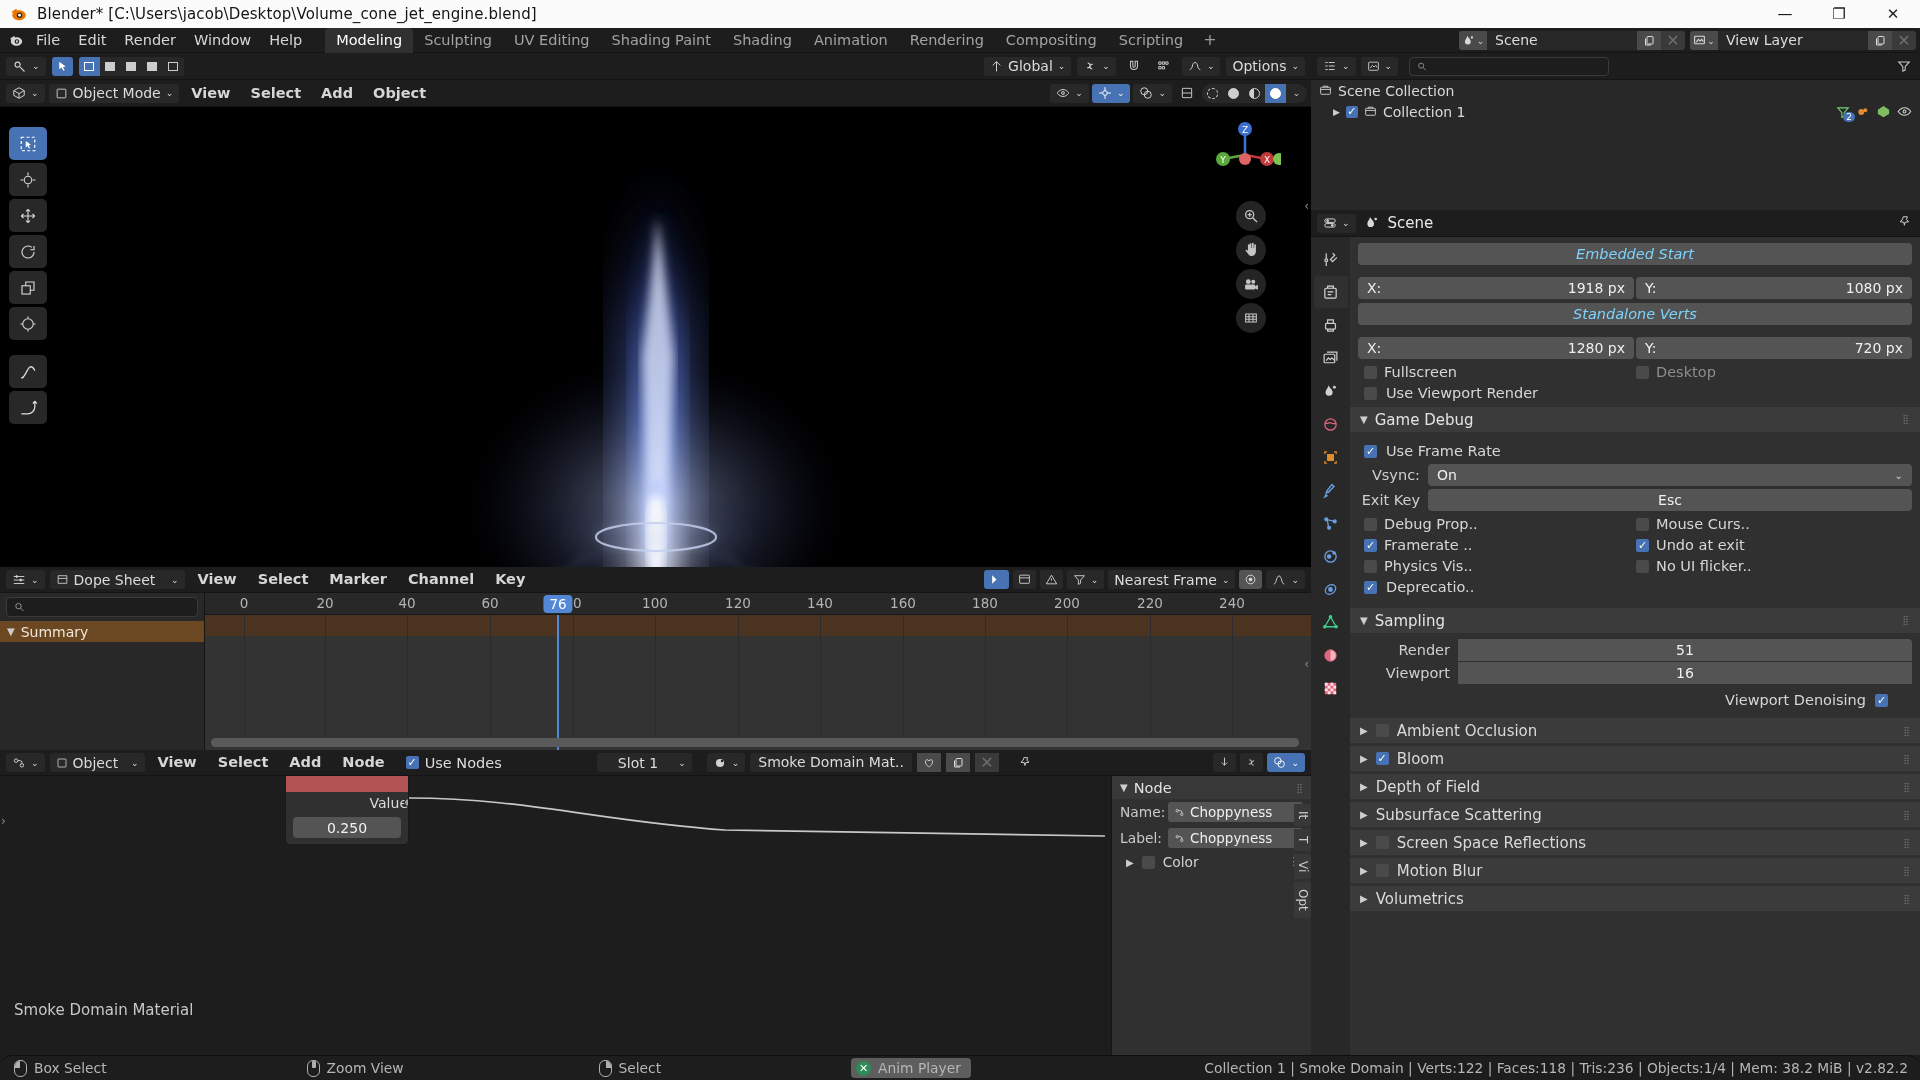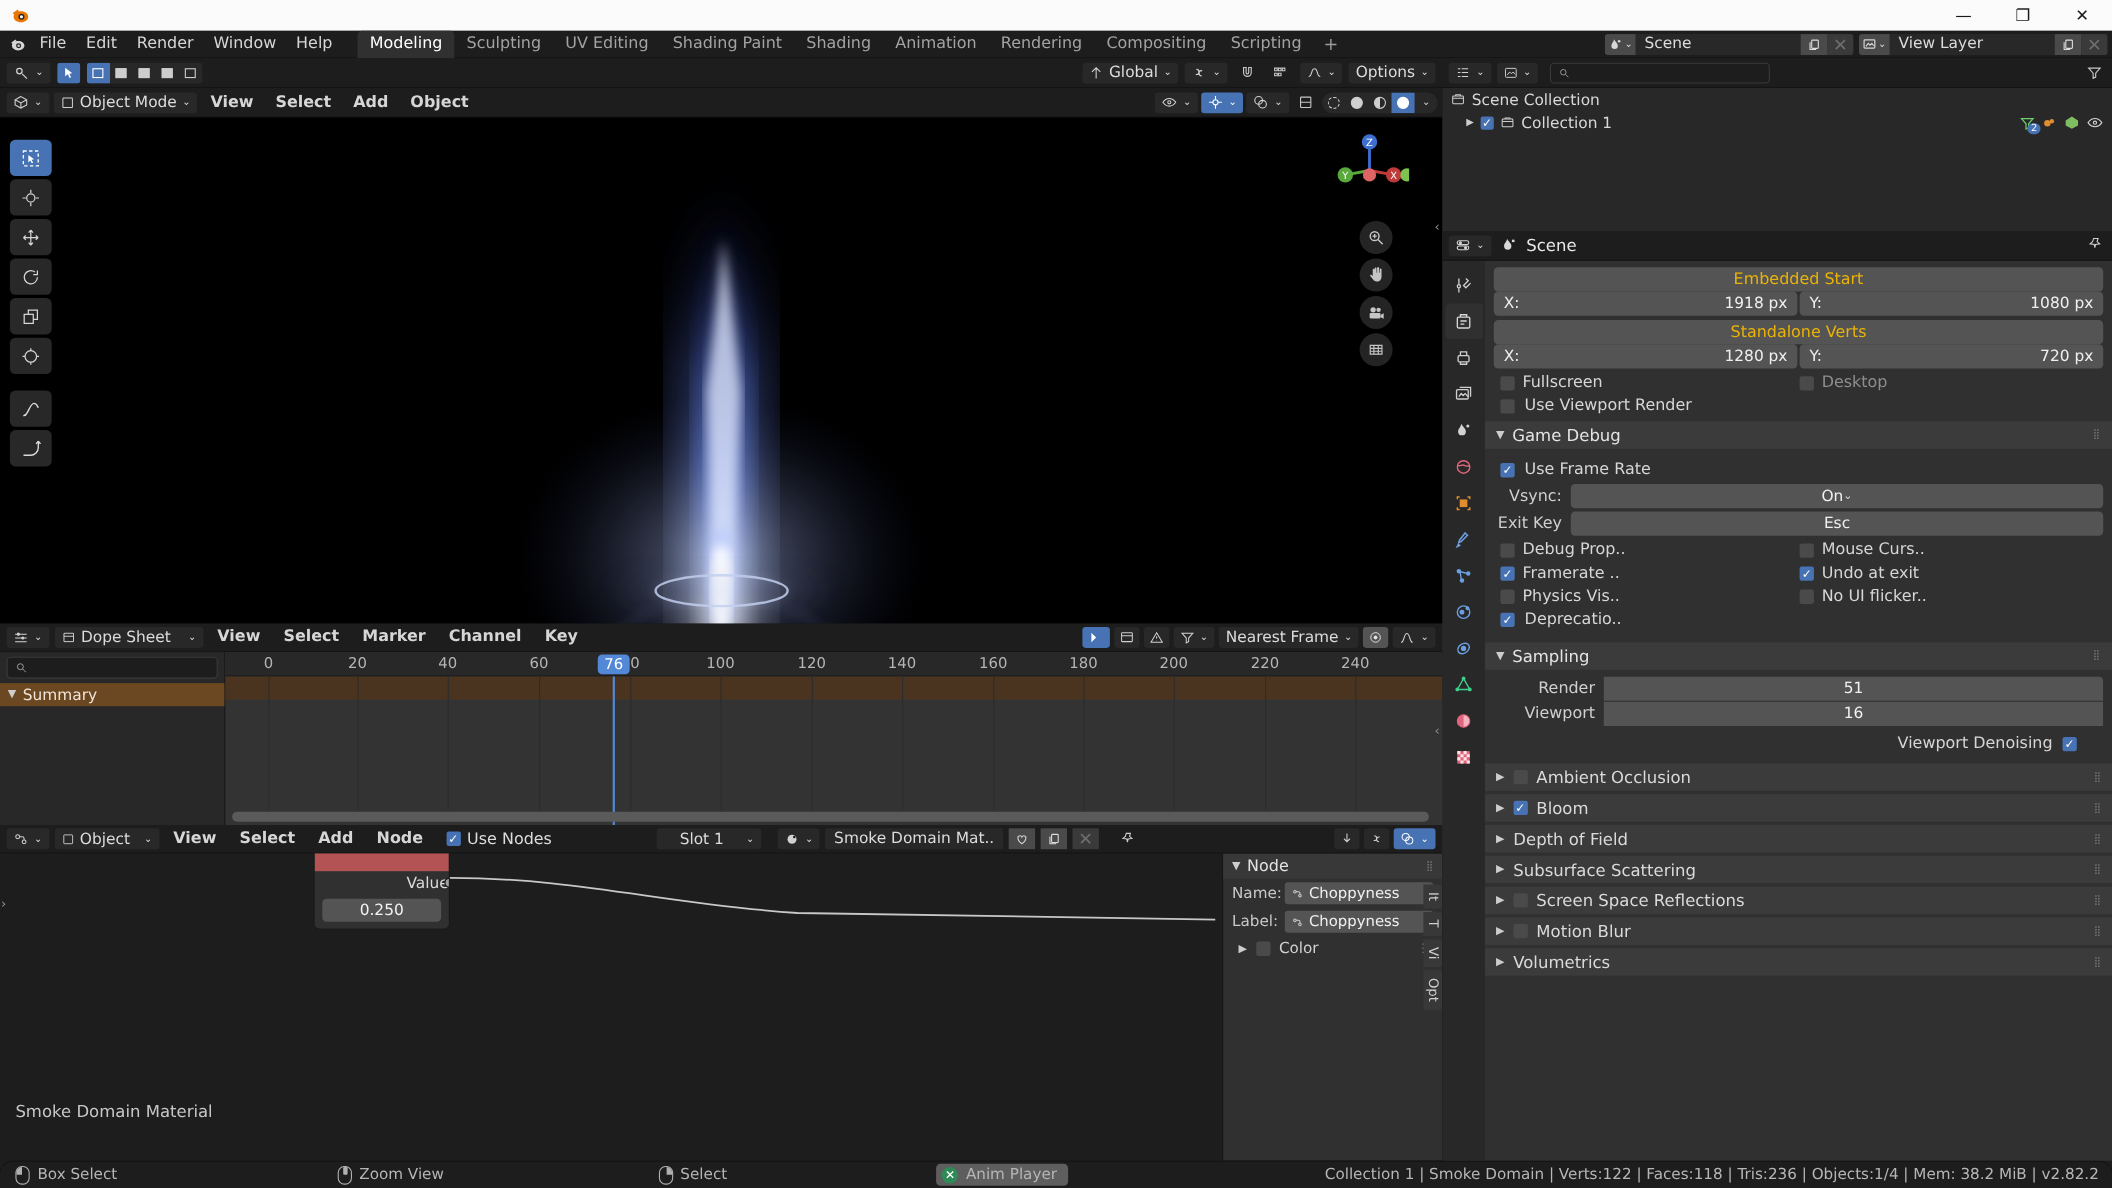--- a/index.html
+++ b/index.html
@@ -166,36 +166,36 @@
   .props { flex:1; display:flex; flex-direction:column; background:#303030; min-height:0; }
   .props-header { height:27px; background:#1d1d1d; display:flex; align-items:center; gap:8px;
     padding-left:6px; position:relative; border-bottom:1px solid #141414; }
   .props-body { flex:1; display:flex; min-height:0; }
   .prop-tabs { width:39px; background:#282828; display:flex; flex-direction:column; align-items:center;
     padding-top:6px; gap:1px; }
   .ptab { width:34px; height:32px; display:flex; align-items:center; justify-content:center; border-radius:4px 0 0 4px; }
   .ptab.active { background:#303030; }
   .prop-content { flex:1; padding:6px 8px 0 8px; overflow:hidden; }
   .p-btn { height:22px; background:#545454; border-radius:4px; display:flex; align-items:center;
-    justify-content:center; font-size:14.5px; color:#eab308; margin-bottom:0; }
+    justify-content:center; font-size:14.5px; color:#7dd3fc; margin-bottom:12px;font-style:italic; }
   .p-pair { display:flex; gap:2px; margin-bottom:4px; }
   .p-num { flex:1; height:22px; background:#545454; border-radius:4px; display:flex; align-items:center;
     justify-content:space-between; padding:0 9px; font-size:14px; color:#efefef; }
   .p-chkrow { display:flex; align-items:center; gap:9px; margin:5px 0 5px 6px; font-size:14.5px; color:#d6d6d6; }
   .p-chkrow.two > div { display:flex; align-items:center; gap:7px; width:48%; }
   .p-chkrow .muted { color:#8d8d8d; }
   .p-section { display:flex; align-items:center; gap:7px; background:#3b3b3b; height:25px;
     margin:6px -8px 0 -8px; padding:0 10px; font-size:15px; color:#e4e4e4; position:relative; }
   .p-section .grip { margin-left:auto; color:#777; letter-spacing:1px; font-size:9px; line-height:5px;}
   .p-sub { padding:6px 0 2px 0; }
   .p-lblrow { display:flex; align-items:center; gap:8px; margin-bottom:3px; }
   .p-lblrow .lbl { width:92px; text-align:right; font-size:14.5px; color:#cfcfcf; }
   .p-lblrow .fld { flex:1; height:22px; background:#545454; border-radius:4px; display:flex;
     align-items:center; justify-content:center; font-size:14px; color:#f0f0f0; }
-  .p-lblrow .fld.left { padding:0 9px; }
+  .p-lblrow .fld.left { justify-content:space-between; padding:0 9px; }
   .p-stack { border-radius:4px; overflow:hidden; }
   .p-stack .fld { border-radius:0; }
   .p-coll { display:flex; align-items:center; gap:8px; height:25px; background:#3b3b3b;
     margin:3px -8px 0 -8px; padding:0 10px; font-size:15px; color:#dadada; }
   .p-coll .grip { margin-left:auto; color:#777; font-size:9px; }
   .tri { font-size:10px; color:#cdcdcd; }
 
   
   .statusbar { height:25px; background:#1d1d1d; display:flex; align-items:center;
     font-size:13.8px; color:#b6b6b6; position:relative; border-top:1px solid #0f0f0f;border-radius:12px; }
@@ -216,20 +216,21 @@
 
 <div class="app">
 
   <div class="titlebar">
     <svg class="blender-logo" viewBox="0 0 24 24">
       <path d="M4 13.5c0-3.3 3.6-6 8-6s8 2.7 8 6-3.6 6-8 6-8-2.7-8-6z" fill="#ea7600"></path>
       <circle cx="12.6" cy="13.4" r="3.3" fill="#2b2b2b"></circle>
       <circle cx="12.6" cy="13.4" r="1.7" fill="#ffffff"></circle>
       <path d="M3.2 9.3 8.6 5.6l1.3 1.9-5.4 3.7z" fill="#ea7600"></path>
     </svg>
+    <span class="title-text">Blender* [C:\Users\jacob\Desktop\Volume_cone_jet_engine.blend]</span>
     <div class="winbtns">
       <div class="winbtn">—</div>
       <div class="winbtn">❐</div>
       <div class="winbtn close">✕</div>
     </div>
   </div>
 
   <div class="topbar">
     <div class="topbar-left">
       <span class="tb-logo">

